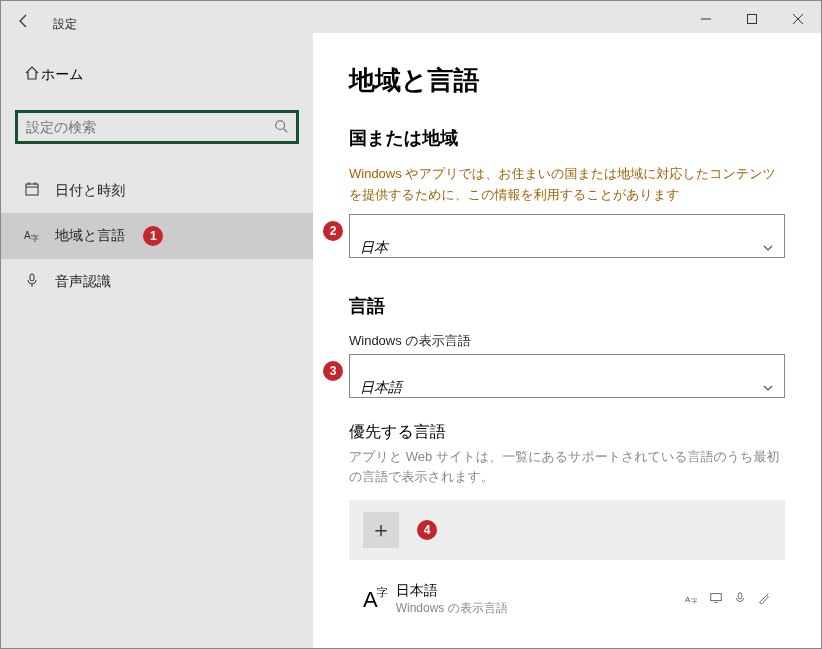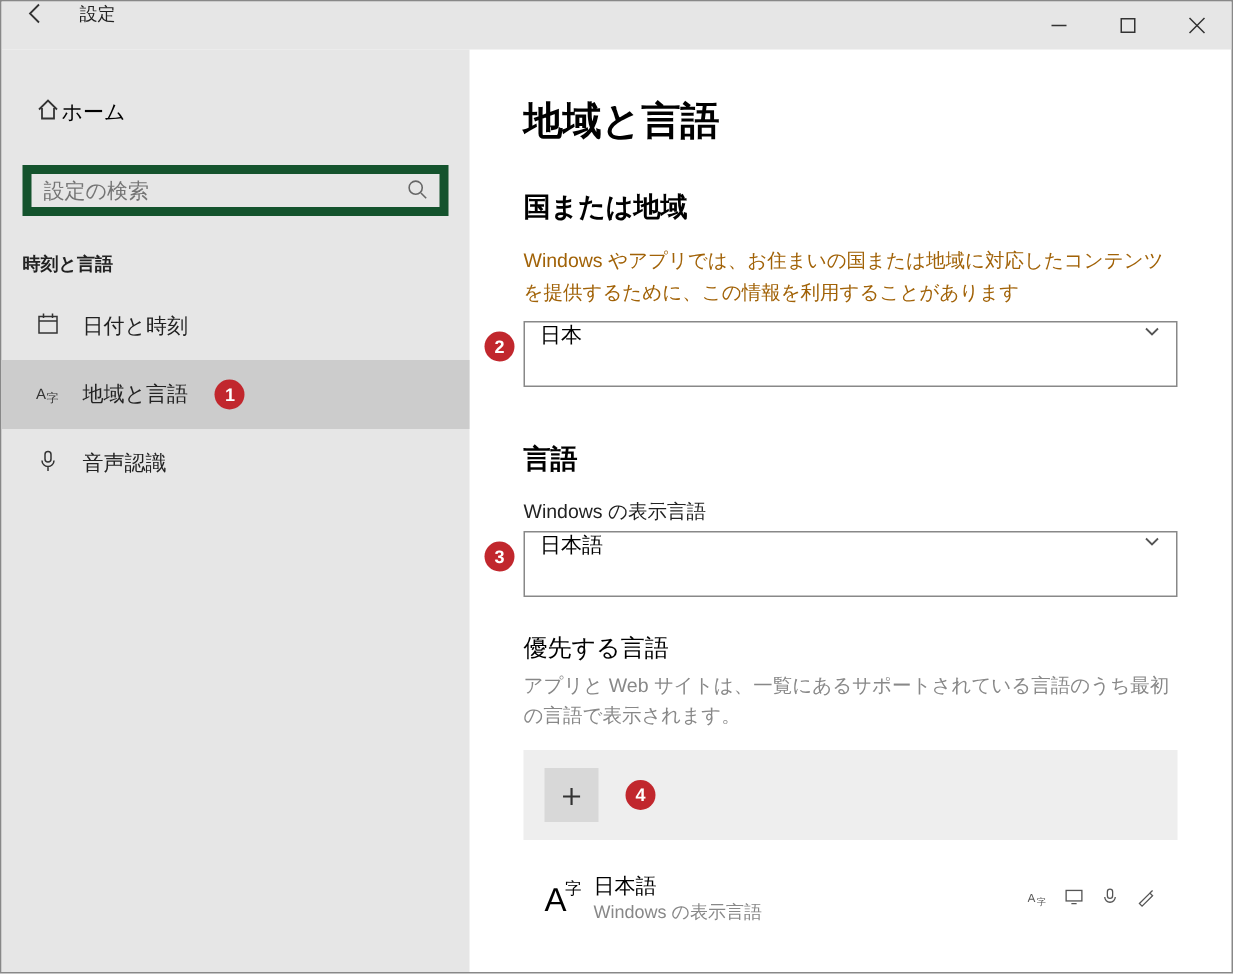--- a/index.html
+++ b/index.html
@@ -1,40 +1,40 @@
 <!DOCTYPE html>
 <html><head>
 <meta charset="utf-8">
 <style>
   * { box-sizing: border-box; margin: 0; padding: 0; font-family: "Yu Gothic UI", "Meiryo", sans-serif; }
   body { background: #fff; width: 822px; height: 649px; overflow: hidden; border: 1px solid #888; position: relative; }
-  .titlebar { height: 32px; display: flex; align-items: flex-start; background: #e6e6e6; }
+  .titlebar { height: 32px; display: flex; align-items: flex-end; background: #e6e6e6; }
   .titlebar .back { width: 46px; text-align: center; font-size: 16px; color: #333; cursor: pointer; }
   .titlebar .title { font-size: 12px; color: #222; margin-left: 6px; }
   .titlebar .spacer { flex: 1; }
   .winbtn { width: 46px; height: 30px; text-align: center; line-height: 30px; font-size: 12px; color: #333; }
   .winbtn svg { vertical-align: middle; }
   .container { display: flex; height: calc(100% - 32px); }
   .sidebar { width: 312px; background: #e6e6e6; padding-top: 24px; }
   .home { display: flex; align-items: center; padding: 8px 0 8px 22px; font-size: 14px; margin-bottom: 18px; }
   .home .icon { width: 18px; text-align: center; }
-  .searchbox { margin: 0 14px 24px 14px; border: 6px solid #14532d; height: 34px; display: flex; align-items: center; padding: 0 8px; background: #e6e6e6; }
+  .searchbox { margin: 0 14px 24px 14px; border: 3px solid #14532d; height: 34px; display: flex; align-items: center; padding: 0 8px; background: #e6e6e6; }
   .searchbox input { border: none; background: transparent; flex: 1; font-size: 14px; outline: none; color: #666; }
   .searchbox .sicon { color: #666; font-size: 14px; }
   .category-label { font-size: 12px; font-weight: 600; padding: 0 0 10px 14px; color: #222; }
   .navitem { display: flex; align-items: center; gap: 14px; padding: 13px 17px 13px 22px; font-size: 14px; color: #222; position: relative; }
   .navitem.active { background: #ccc; }
   .navitem .icon { width: 18px; text-align: center; font-size: 14px; }
   .main { flex: 1; padding: 30px 36px 0 36px; overflow: hidden; }
   h1 { font-size: 26px; font-weight: 600; margin-bottom: 28px; }
   h2 { font-size: 18px; font-weight: 600; margin-bottom: 14px; }
   .desc { font-size: 13px; color: #a16207; line-height: 1.6; margin-bottom: 8px; }
   .grey { color: #888; }
   .subsection-label { font-size: 13px; color: #222; margin-bottom: 4px; }
-  .dropdown { border: 1px solid #888; height: 44px; display: flex; align-items: flex-start; padding: 0 10px; font-size: 14px; margin-bottom: 36px; position: relative; }
+  .dropdown { border: 1px solid #888; height: 44px; display: flex; align-items: flex-end; padding: 0 10px; font-size: 14px; margin-bottom: 36px; position: relative; font-style: italic; }
   .dropdown .chev { margin-left: auto; font-size: 12px; color: #555; }
   .pref-label { font-size: 16px; font-weight: 400; margin-bottom: 4px; }
   .addlang { background: #eeeeee; display: flex; align-items: center; gap: 18px; padding: 12px 14px; margin-top: 12px; margin-bottom: 14px; }
   .plusbox { width: 36px; height: 36px; background: #d8d8d8; display: flex; align-items: center; justify-content: center; font-size: 22px; color: #333; }
   .langentry { display: flex; align-items: center; gap: 18px; padding: 8px 14px; }
   .langentry .aicon { font-size: 22px; font-weight: 400; position: relative; }
   .langentry .aicon sup { font-size: 11px; position: absolute; top: -2px; right: -10px; }
   .langentry .meta .name { font-size: 14px; }
   .langentry .meta .sub { font-size: 12px; color: #888; }
   .langentry .right-icons { margin-left: auto; display: flex; gap: 10px; color: #555; font-size: 13px; }
@@ -81,21 +81,20 @@
     </div>
     <div class="searchbox">
       <input placeholder="設定の検索" style="">
       <span class="sicon">
         <svg width="14" height="14" viewBox="0 0 16 16">
             <circle cx="7" cy="7" r="5" stroke="#666" stroke-width="1.2" fill="none"></circle>
             <line x1="11" y1="11" x2="15" y2="15" stroke="#666" stroke-width="1.2"></line>
           </svg>
       </span>
     </div>
-    <div class="category-label">時刻と言語</div>
 
     <div class="navitem">
       <span class="icon">
         <svg width="16" height="16" viewBox="0 0 16 16">
             <rect x="2" y="3" width="12" height="11" stroke="#333" fill="none"></rect>
             <line x1="2" y1="6" x2="14" y2="6" stroke="#333"></line>
             <line x1="5" y1="1" x2="5" y2="4" stroke="#333"></line>
             <line x1="11" y1="1" x2="11" y2="4" stroke="#333"></line>
           </svg>
       </span>

